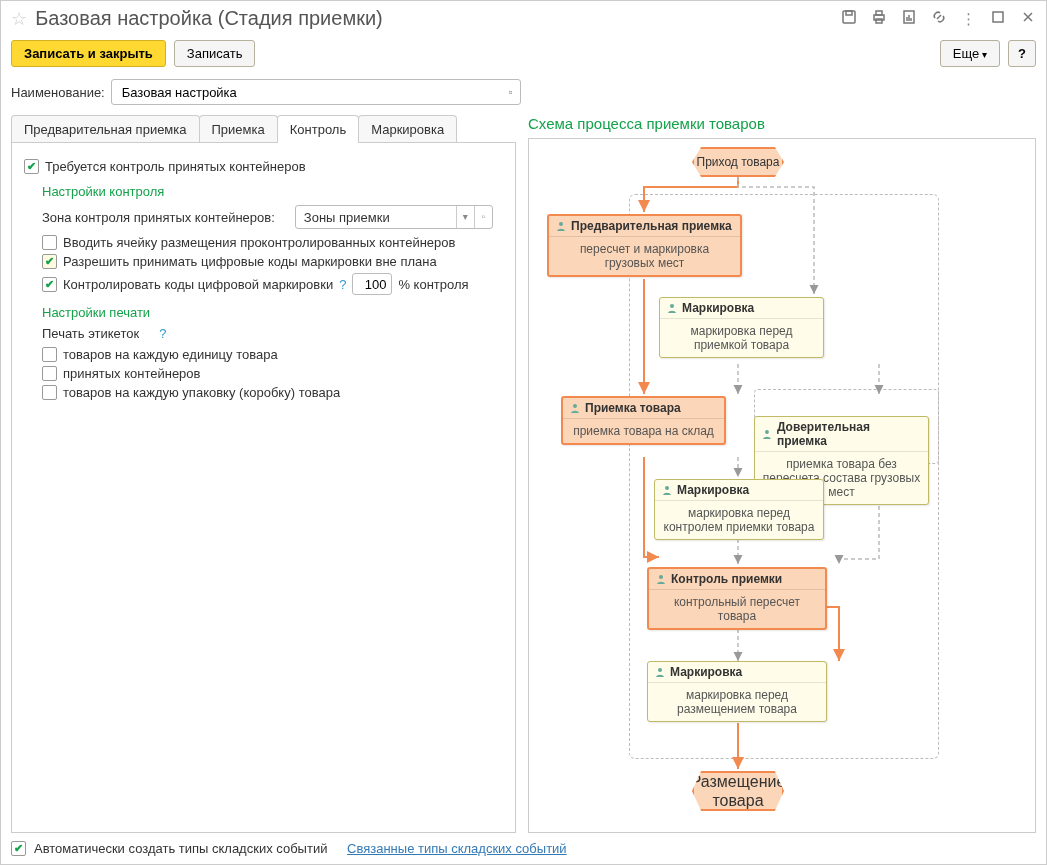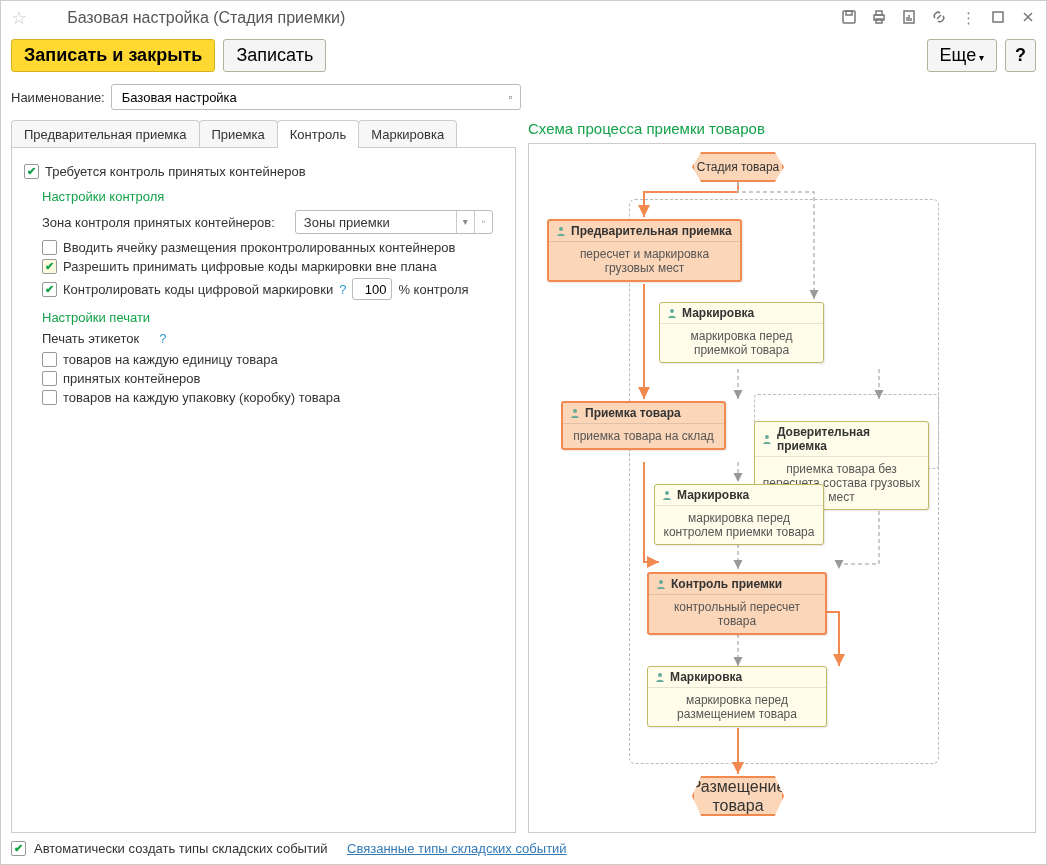--- a/index.html
+++ b/index.html
@@ -18,37 +18,37 @@
     flex-direction: column;
     position: relative;
   }
   .titlebar {
     display: flex;
     align-items: center;
     padding: 6px 10px;
     gap: 8px;
   }
   .title-star { color: #ccc; font-size: 18px; }
-  .title-text { font-size: 16px; color: #555; flex: 1; margin-left: 32px; }
+  .title-text { font-size: 20px; color: #555; flex: 1; }
   .title-icons { display: flex; gap: 14px; align-items: center; color: #888; }
   .title-icons span { cursor: pointer; font-size: 15px; }
   .title-icons svg { width: 16px; height: 16px; stroke: #777; fill: none; stroke-width: 1.5; }
   .toolbar {
     display: flex;
     align-items: center;
     padding: 4px 10px 10px 10px;
     gap: 8px;
   }
   .btn {
     border: 1px solid #b6b19e;
     border-radius: 3px;
     padding: 5px 12px;
     background: #f5f5f5;
     cursor: pointer;
-    font-size: 18px;
+    font-size: 13px;
   }
   .btn-primary {
     background: #ffd832;
     font-weight: bold;
     border-color: #d4b11e;
   }
   .btn-more::after { content: " ▾"; font-size: 10px; }
   .btn-help { padding: 5px 9px; font-weight: bold; }
   .spacer { flex: 1; }
   .name-row {
@@ -324,21 +324,21 @@
           <path d="M209 38 L209 48 L285 48 L285 155" stroke="#bbb" stroke-width="1.5" fill="none" stroke-dasharray="4 3" marker-end="url(#arG)"></path>
           <path d="M209 225 L209 255" stroke="#bbb" stroke-width="1.5" fill="none" stroke-dasharray="4 3" marker-end="url(#arG)"></path>
           <path d="M350 225 L350 255" stroke="#bbb" stroke-width="1.5" fill="none" stroke-dasharray="4 3" marker-end="url(#arG)"></path>
           <path d="M209 318 L209 338" stroke="#bbb" stroke-width="1.5" fill="none" stroke-dasharray="4 3" marker-end="url(#arG)"></path>
           <path d="M350 318 L350 420 L310 420 L310 425" stroke="#bbb" stroke-width="1.5" fill="none" stroke-dasharray="4 3" marker-end="url(#arG)"></path>
           <path d="M209 400 L209 425" stroke="#bbb" stroke-width="1.5" fill="none" stroke-dasharray="4 3" marker-end="url(#arG)"></path>
           <path d="M209 490 L209 522" stroke="#bbb" stroke-width="1.5" fill="none" stroke-dasharray="4 3" marker-end="url(#arG)"></path>
         </svg>
 
         <div class="terminal" style="left:163px; top:8px; width:92px; height:30px; clip-path: polygon(10% 0,90% 0,100% 50%,90% 100%,10% 100%,0 50%);">
-          <span>Стадия товара</span>
+          <span>Приход товара</span>
         </div>
 
         <div class="node orange" style="left:18px; top:75px; width:195px;">
           <div class="node-header">
               <svg class="pico" viewBox="0 0 12 12">
                 <circle cx="6" cy="4" r="2" fill="#6a9"></circle>
                 <path d="M2 11c1-3 7-3 8 0" fill="#6a9"></path>
               </svg>
               <span>Предварительная приемка</span>
             </div>

